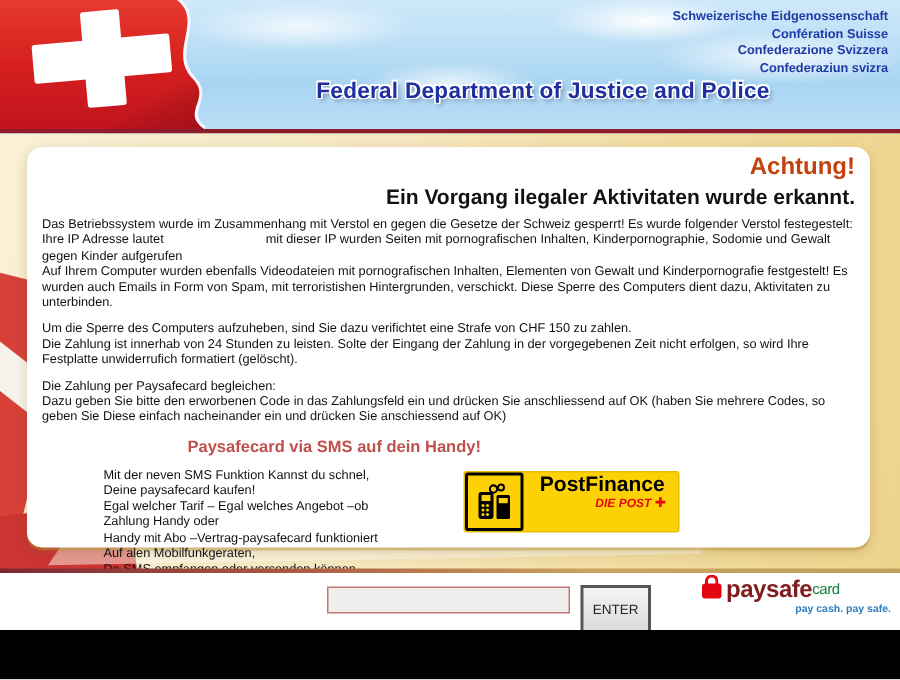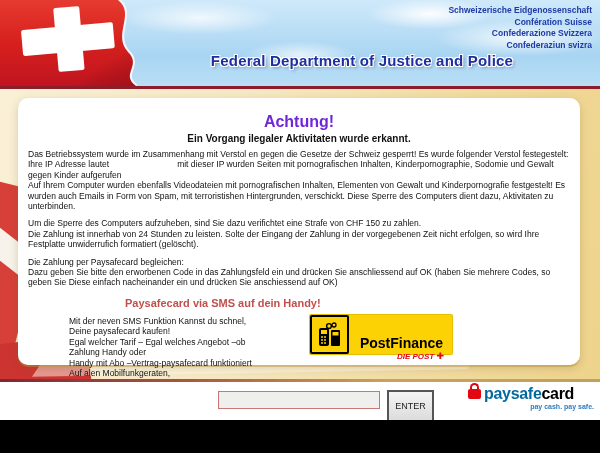--- a/index.html
+++ b/index.html
@@ -29,54 +29,54 @@
     background:linear-gradient(100deg,#f9f0d6 0%,#f6e8c2 40%,#f2deA6 65%,#eed38b 100%);}
   .bgflag-a{position:absolute;left:-36px;top:95px;width:70px;height:160px;background:#d64038;transform:rotate(14deg);}
   .bgflag-a-stripe{position:absolute;left:-30px;top:150px;width:80px;height:26px;background:#f7f3ea;transform:rotate(38deg);}
   .bgflag-b{position:absolute;left:-30px;top:252px;width:120px;height:60px;background:#cb3431;border-radius:0 55% 0 0;transform:rotate(-6deg);}
   .bg-band{position:absolute;left:40px;top:268px;width:430px;height:16px;background:rgba(255,252,240,.5);transform:skewX(-35deg) rotate(-1deg);}
 
   
   .panel{position:absolute;left:18px;top:98px;width:562px;height:267px;background:#fff;
     border-radius:10px;padding:3px 10px 0 10px;
     box-shadow:0 2px 0 rgba(186,146,58,.45),0 3px 8px rgba(120,90,30,.25);}
-  .alert-heading{font-size:16px;font-weight:bold;color:#6d28d9;text-align:center;margin:12px 0 0 0;}
-  .alert-sub{font-size:10px;font-weight:bold;color:#111;text-align:center;margin:2px 0 5px 0;}
+  .alert-heading{font-size:16px;font-weight:bold;color:#c2410c;text-align:right;margin:2px 0 0 0;}
+  .alert-sub{font-size:14px;font-weight:bold;color:#111;text-align:right;margin:2px 0 5px 0;}
   .panel p{font-size:8.5px;line-height:10.4px;color:#111;margin:0;}
   .gap{display:inline-block;width:68px;}
   .grp{margin-top:7px !important;}
   .sms-heading{font-size:11px;font-weight:bold;color:#c0504d;margin:9px 0 7px 97px;}
   .sms-block{margin-left:41px;font-size:8.5px;line-height:10.5px;color:#111;}
 
   
   .postfinance{position:absolute;left:292px;top:217px;width:142px;height:39px;background:#fdd205;
     display:flex;border-radius:1px;box-shadow:0 0 0 1px #e6be00;}
   .pf-icon-box{width:39px;height:39px;background:#fdd205;border:2px solid #000;border-radius:2px;
     display:flex;align-items:center;justify-content:center;flex:none;}
-  .pf-text{flex:1;padding:21px 6px 0 8px;text-align:center;}
+  .pf-text{flex:1;padding:0 6px 0 8px;text-align:center;}
   .pf-name{font-size:14px;font-weight:bold;color:#000;line-height:15px;}
   .pf-post{font-size:8px;font-weight:bold;font-style:italic;color:#e30613;text-align:right;padding-right:2px;}
   .pf-cross{color:#e30613;font-size:9px;font-style:normal;}
 
   
   .strip-rule{position:absolute;left:0;top:379px;width:600px;height:3px;
     background:linear-gradient(90deg,#7d2733 0%,#a8553f 30%,#caa25f 65%,#bfa05e 100%);}
   .pay-strip{position:absolute;left:0;top:382px;width:600px;height:38px;background:#fff;}
   .code-input{position:absolute;left:218px;top:391px;width:162px;height:18px;background:#efefed;
     border:1px solid #c97676;font-size:10px;padding:0 4px;outline:none;}
   .enter-btn{position:absolute;left:387px;top:390px;width:47px;height:32px;
     background:linear-gradient(180deg,#f4f4f4,#dcdcdc);border:2px solid #555;
     font-family:"Liberation Sans",sans-serif;font-size:9px;color:#222;text-align:center;line-height:16px;cursor:pointer;}
   .psc-logo{position:absolute;left:468px;top:386px;width:126px;height:30px;}
   .psc-row{display:flex;align-items:flex-end;}
   .psc-lock{position:relative;width:13px;height:10px;background:#e30613;border-radius:2px;margin:0 3px 3px 0;}
   .psc-lock:before{content:"";position:absolute;left:2px;top:-6px;width:5px;height:6px;
     border:2.5px solid #e30613;border-bottom:none;border-radius:5px 5px 0 0;}
-  .psc-bold{font-size:16px;font-weight:bold;color:#0369a1;line-height:16px;letter-spacing:-.3px;}
-  .psc-light{font-size:16px;font-weight:bold;color:#000000;line-height:16px;letter-spacing:-.3px;}
+  .psc-bold{font-size:16px;font-weight:bold;color:#7f1d1d;line-height:16px;letter-spacing:-.3px;}
+  .psc-light{font-size:10px;font-weight:normal;color:#15803d;line-height:16px;letter-spacing:-.3px;}
   .psc-tag{font-size:7px;font-weight:bold;color:#2d7dc1;text-align:right;margin-top:1px;}
 
   .footer{position:absolute;left:0;top:420px;width:600px;height:33px;background:#000;}
 </style>
 </head>
 <body>
 
 <div id="screen">
 
   <div class="header">

